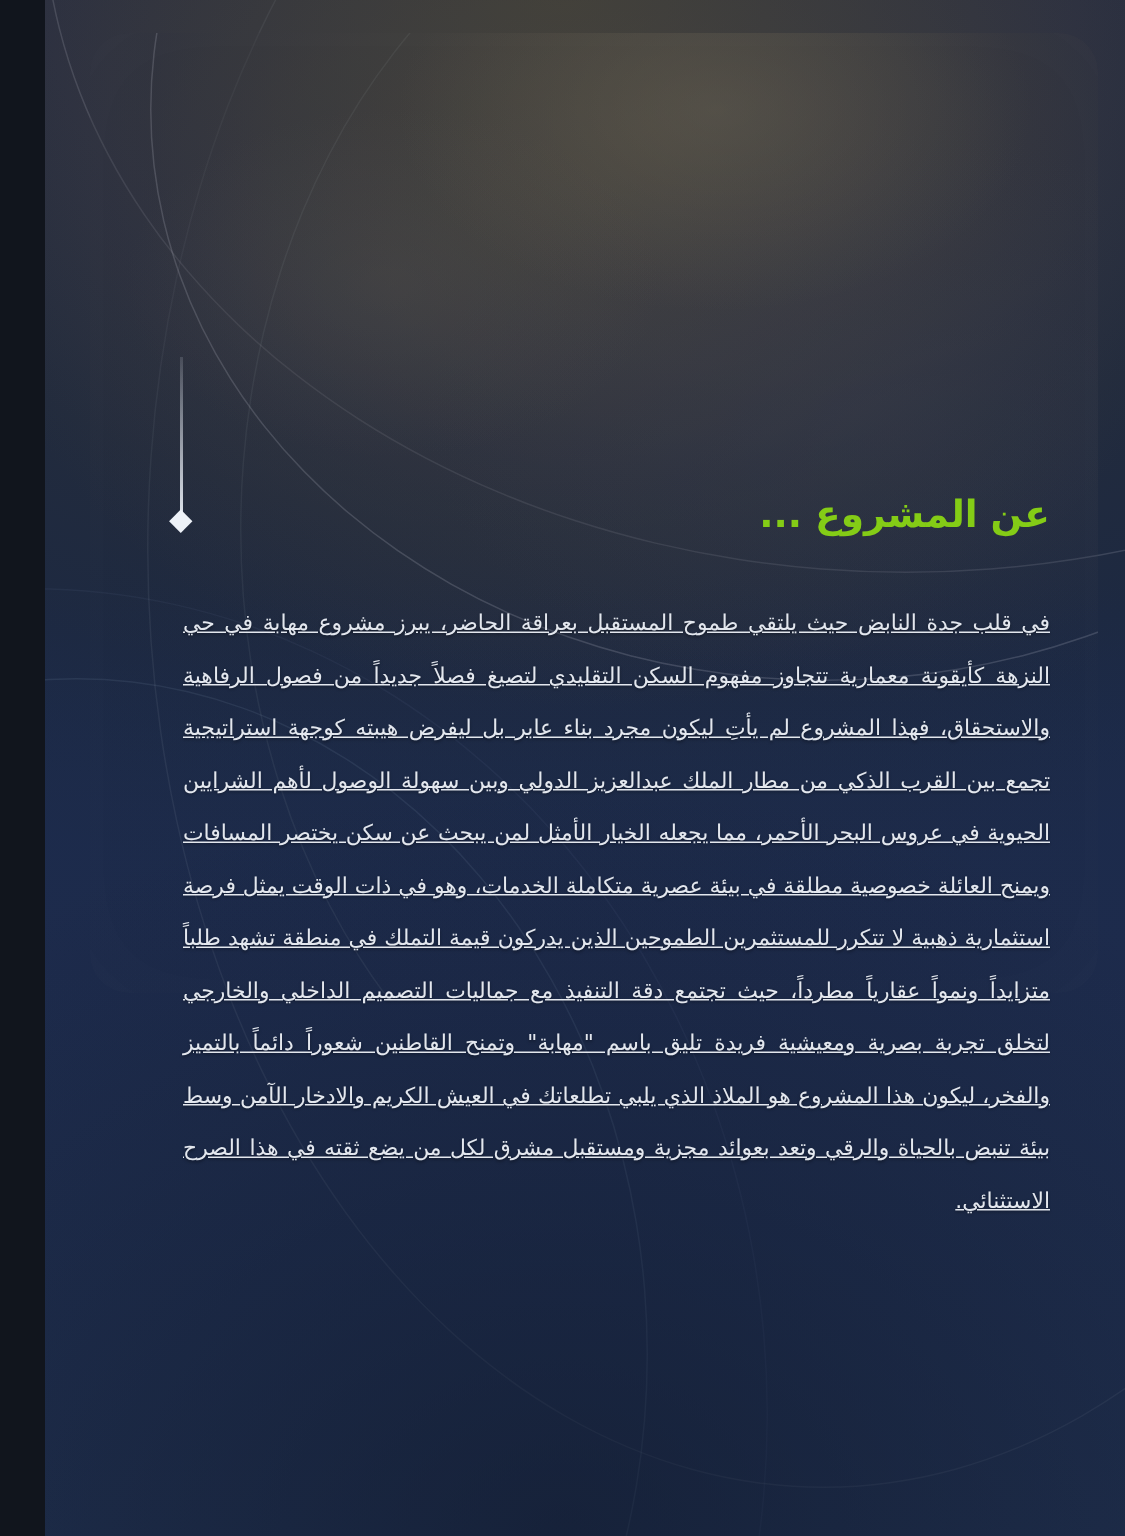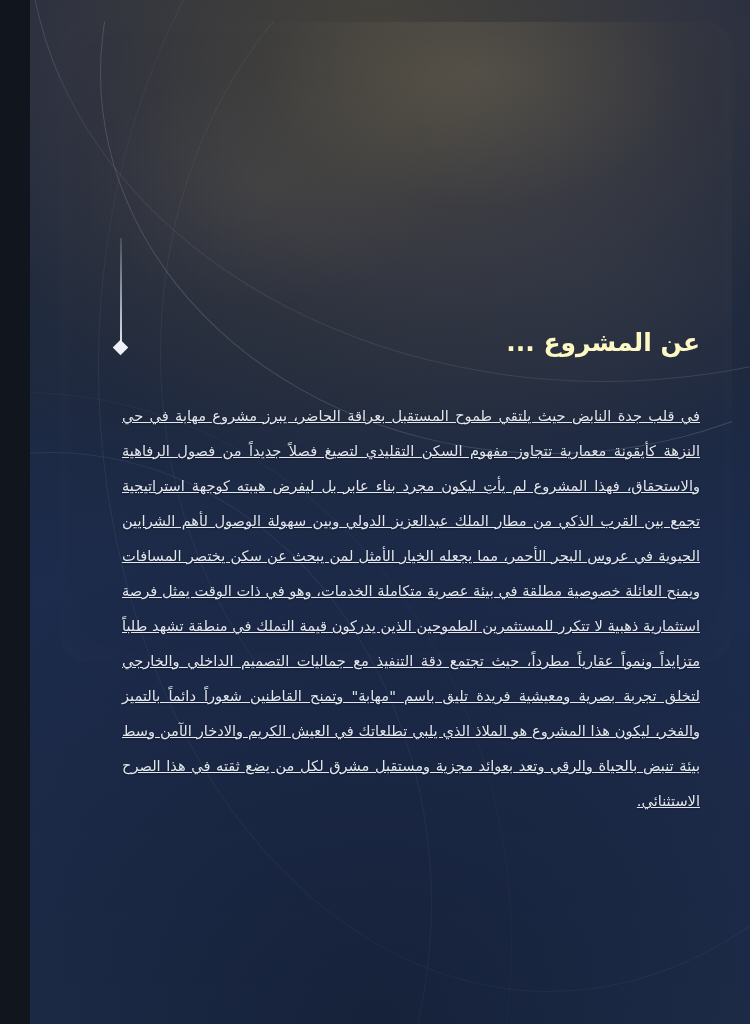--- a/index.html
+++ b/index.html
@@ -132,21 +132,21 @@
       radial-gradient(38% 26% at 30% 26%, rgba(96,92,82,0.22) 0%, rgba(96,92,82,0) 70%),
       radial-gradient(60% 40% at 78% 40%, rgba(60,64,80,0.30) 0%, rgba(60,64,80,0) 75%);
   }
 
   .title {
     position: absolute;
     top: 328px;
     right: 50px;
     font-size: 25px;
     font-weight: bold;
-    color: #fef9c3;
+    color: #84cc16;
     letter-spacing: 0.5px;
     text-align: right;
     direction: rtl;
   }
 
   
   .marker {
     position: absolute;
     left: 113px;
     top: 238px;

